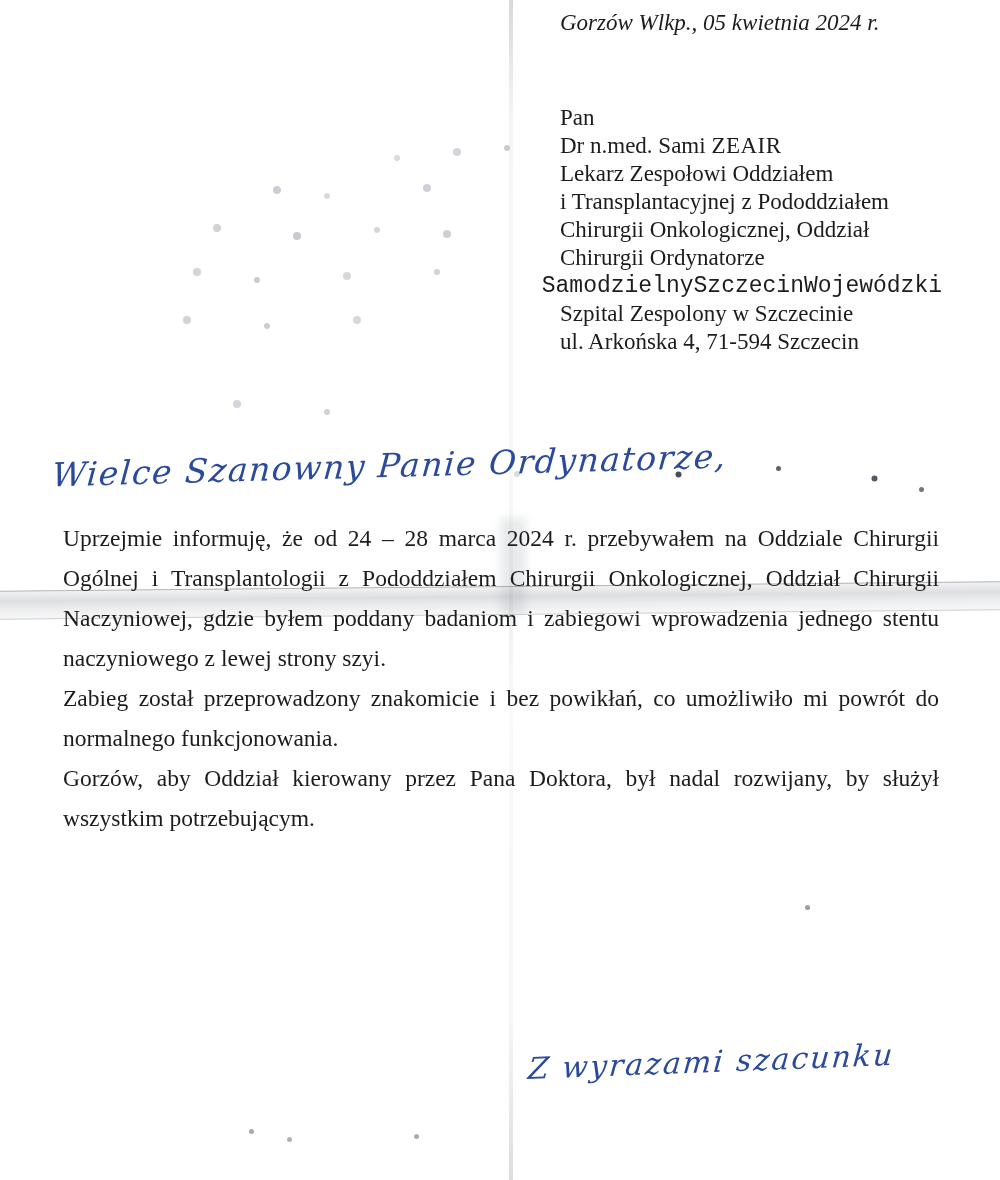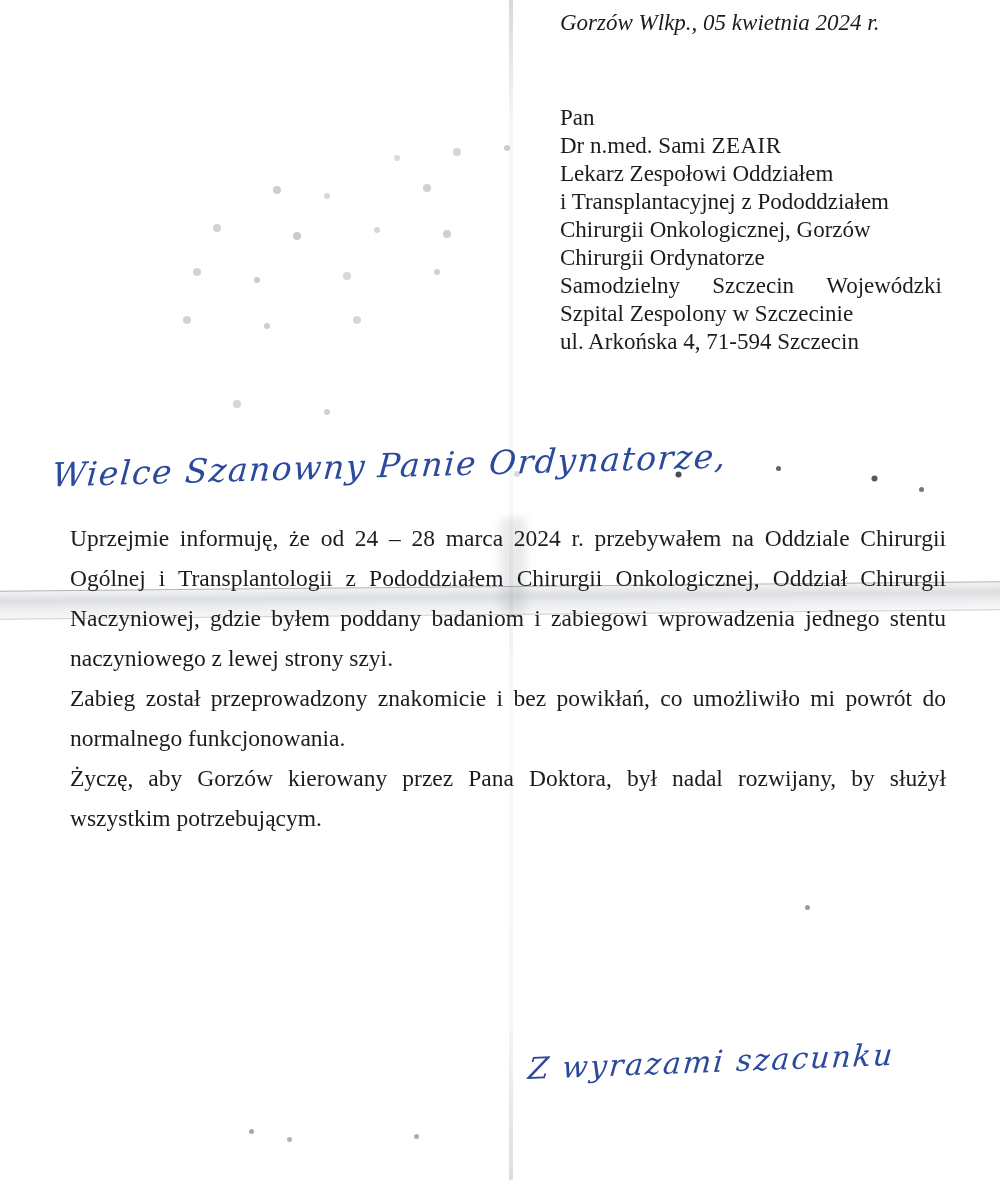--- a/index.html
+++ b/index.html
@@ -80,25 +80,25 @@
     z-index:2;
     font-style:italic;
   }
   .recipient-block{
     position:absolute;top:96px;left:560px;width:382px;
     font-size:23px;line-height:28px;
     z-index:2;
     margin-top:8px;
   }
   .recipient-block .line{display:block;}
-  .recipient-block .justified-line{display:flex;justify-content:space-between;}
+  .recipient-block .justified-line{display:flex;justify-content:flex-end;font-family:Liberation Mono, monospace;}
   .bold-name{font-weight:normal;letter-spacing:0.5px;}
 
   .body-text{
-    position:absolute;top:518px;left:70px;width:876px;
+    position:absolute;top:518px;left:63px;width:876px;
     font-size:23.5px;line-height:40px;
     text-align:justify;
     z-index:2;
   }
   .body-text p{margin:0;}
 
   
   .handwritten{
     font-family:"DejaVu Serif", serif;
     font-style:italic;
@@ -128,34 +128,34 @@
   <div class="crease-horizontal"></div>
   <div class="ink-specks"></div>
 
   <div class="date-line">Gorzów Wlkp., 05 kwietnia 2024 r.</div>
 
   <div class="recipient-block">
     <span class="line">Pan</span>
     <span class="line"><span>Dr n.med. Sami </span><span class="bold-name">ZEAIR</span></span>
     <span class="line">Lekarz Zespołowi Oddziałem</span>
     <span class="line">i Transplantacyjnej z Pododdziałem</span>
-    <span class="line">Chirurgii Onkologicznej, Gorzów</span>
+    <span class="line">Chirurgii Onkologicznej, Oddział</span>
     <span class="line">Chirurgii Ordynatorze</span>
     <span class="line justified-line">
       <span>Samodzielny</span>
       <span>Szczecin</span>
       <span>Wojewódzki</span>
     </span>
     <span class="line">Szpital Zespolony w Szczecinie</span>
     <span class="line">ul. Arkońska 4, 71-594 Szczecin</span>
   </div>
 
   <div class="handwritten hand-salutation">Wielce Szanowny Panie Ordynatorze,</div>
 
   <div class="body-text">
     <p>Uprzejmie informuję, że od 24 – 28 marca 2024 r. przebywałem na Oddziale Chirurgii Ogólnej i Transplantologii z Pododdziałem Chirurgii Onkologicznej, Oddział Chirurgii Naczyniowej, gdzie byłem poddany badaniom i zabiegowi wprowadzenia jednego stentu naczyniowego z lewej strony szyi.</p>
     <p>Zabieg został przeprowadzony znakomicie i bez powikłań, co umożliwiło mi powrót do normalnego funkcjonowania.</p>
-    <p>Życzę, aby Gorzów kierowany przez Pana Doktora, był nadal rozwijany, by służył wszystkim potrzebującym.</p>
+    <p>Gorzów, aby Oddział kierowany przez Pana Doktora, był nadal rozwijany, by służył wszystkim potrzebującym.</p>
   </div>
 
   <div class="handwritten hand-closing">Z wyrazami szacunku</div>
 
 </div>
 
 </body></html>

